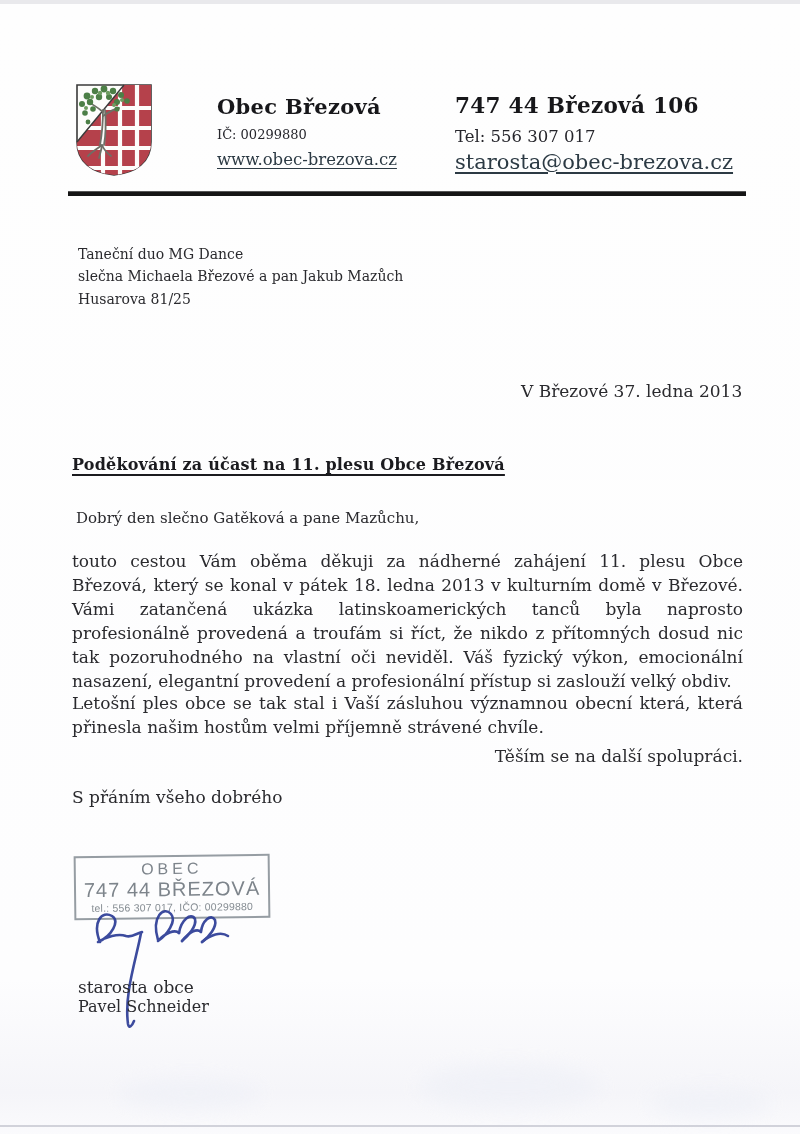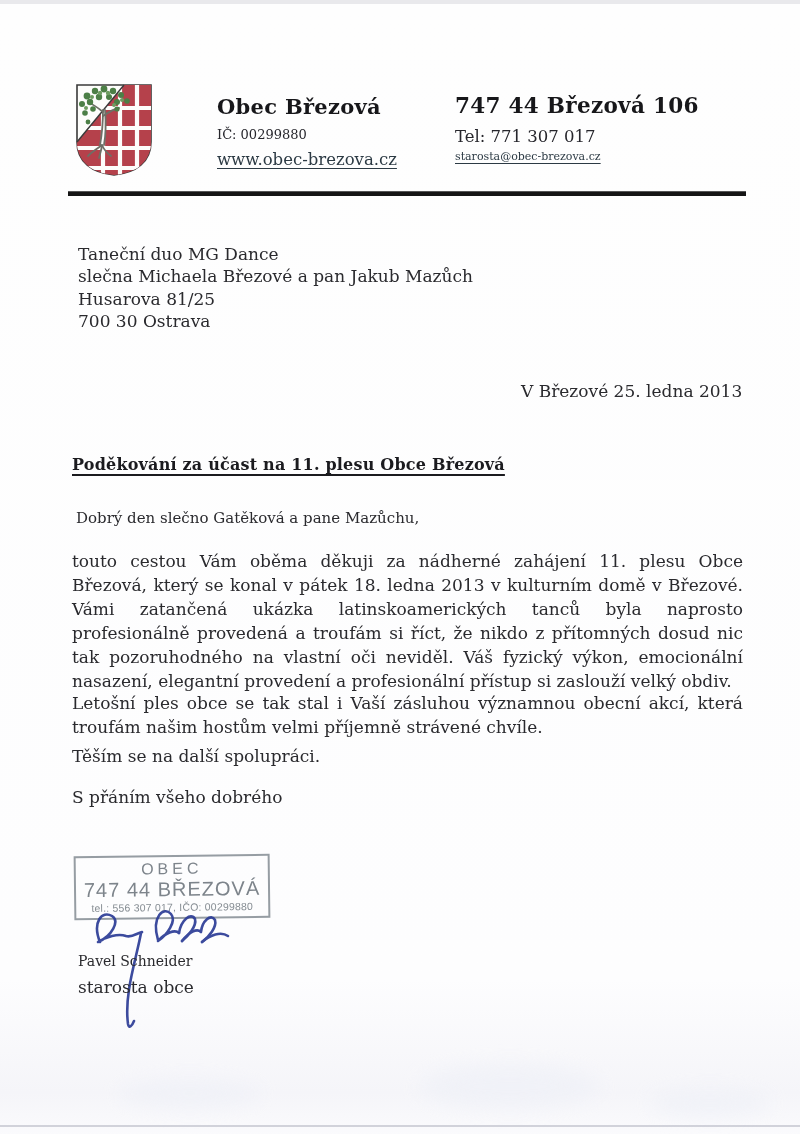--- a/index.html
+++ b/index.html
@@ -13,50 +13,50 @@
     font-family:"DejaVu Serif","Liberation Serif",serif;
     text-decoration:underline;
   }
   .abs{position:absolute;}
   
   .org-name{left:217px;top:90px;font-size:21px;font-weight:bold;color:#17171a;letter-spacing:.3px;}
   .org-id{left:217px;top:123px;font-size:13px;color:#26262c;}
   .org-web{left:217px;top:146px;font-size:16.5px;color:#2c3a44;text-decoration:underline;text-underline-offset:3px;}
   .org-addr{left:455px;top:89px;font-size:21.5px;font-weight:bold;color:#17171a;letter-spacing:.3px;}
   .org-tel{left:455px;top:123px;font-size:16.5px;color:#26262c;}
-  .org-mail{left:455px;top:146px;font-size:11px;color:#2c3a44;text-decoration:underline;text-underline-offset:3px;}
+  .org-mail{left:455px;top:146px;font-size:21px;color:#2c3a44;text-decoration:underline;text-underline-offset:3px;}
   .rule{left:68px;top:187px;width:678px;height:4px;background:#151515;border-top:1px solid #555;}
   
-  .recipient{left:78px;top:239px;font-size:17px;line-height:22.4px;color:#2a2a2e;}
+  .recipient{left:78px;top:239px;font-size:14px;line-height:22.4px;color:#2a2a2e;}
   .dateline{left:521px;top:377px;font-size:17px;color:#2a2a2e;}
   .subject{left:72px;top:451px;font-size:16px;font-weight:bold;color:#1b1b1f;
            text-decoration:underline;text-decoration-thickness:2px;text-underline-offset:4px;letter-spacing:.2px;}
   .salutation{left:76px;top:505px;font-size:15px;color:#2a2a2e;}
   .para{left:72px;width:671px;font-size:17px;line-height:24px;color:#2a2a2e;text-align:justify;}
   .p1{top:545px;}
   .p2{top:687px;}
-  .p3{top:740px;text-align:left;}
+  .p3{top:740px;text-align:right;}
   .p4{top:781px;text-align:left;}
   
   .stamp{
     left:74px;top:851px;width:192px;
     border:2px solid #969da3;
     color:#7d848b;
     text-align:center;
     font-family:"Liberation Sans","DejaVu Sans",sans-serif;
     transform:rotate(-0.7deg);
     padding:2px 0 3px 0;
     background:rgba(255,255,255,.2);
   }
   .stamp-l1{font-size:16px;letter-spacing:4px;line-height:19px;}
   .stamp-l2{font-size:20px;letter-spacing:1px;line-height:23px;white-space:nowrap;}
   .stamp-l3{font-size:10.5px;letter-spacing:.2px;line-height:13px;color:#868d93;white-space:nowrap;}
   
   .sig-svg{left:70px;top:898px;}
-  .signer-name{left:78px;top:949px;font-size:14px;color:#2a2a2e;}
+  .signer-name{left:78px;top:993px;font-size:16px;color:#2a2a2e;}
   .signer-title{left:78px;top:973px;font-size:17px;color:#2a2a2e;}
   
   .scanline{left:0;top:1121px;width:800px;height:2px;background:#c3c4cf;opacity:.75;}
   .blob{border-radius:50%;filter:blur(9px);background:#eef0f7;opacity:.65;}
   .b1{left:120px;top:1075px;width:140px;height:30px;}
   .b2{left:420px;top:1060px;width:180px;height:45px;}
   .b3{left:650px;top:1085px;width:120px;height:28px;}
 </style>
 </head>
 <body>
@@ -122,39 +122,38 @@
           <circle cx="13" cy="26" r="2.0"></circle>
           <circle cx="41" cy="23" r="2.0"></circle>
       </g>
     </svg>
   </span>
 
   <div class="abs org-name">Obec Březová</div>
   <div class="abs org-id">IČ:  00299880</div>
   <a class="abs org-web">www.obec-brezova.cz</a>
   <div class="abs org-addr">747 44  Březová 106</div>
-  <div class="abs org-tel">Tel:  771 307 017</div>
+  <div class="abs org-tel">Tel:  556 307 017</div>
   <a class="abs org-mail">starosta@obec-brezova.cz</a>
   <div class="abs rule"></div>
 
   <div class="abs recipient">
     <div>Taneční duo MG Dance</div>
     <div>slečna Michaela Březové a pan Jakub Mazůch</div>
     <div>Husarova 81/25</div>
-    <div>700 30  Ostrava</div>
   </div>
 
-  <div class="abs dateline">V Březové 25. ledna 2013</div>
+  <div class="abs dateline">V Březové 37. ledna 2013</div>
 
   <div class="abs subject">Poděkování za účast na 11. plesu Obce Březová</div>
 
   <div class="abs salutation">Dobrý den slečno Gatěková a pane Mazůchu,</div>
 
   <div class="abs para p1">touto cestou Vám oběma děkuji za nádherné zahájení 11. plesu Obce Březová, který se konal v pátek 18. ledna 2013 v kulturním domě v Březové. Vámi zatančená ukázka latinskoamerických tanců byla naprosto profesionálně provedená a troufám si říct, že nikdo z přítomných dosud nic tak pozoruhodného na vlastní oči neviděl. Váš fyzický výkon, emocionální nasazení, elegantní provedení a profesionální přístup si zaslouží velký obdiv.</div>
-  <div class="abs para p2">Letošní ples obce se tak stal i Vaší zásluhou významnou obecní akcí, která troufám našim hostům velmi příjemně strávené chvíle.</div>
+  <div class="abs para p2">Letošní ples obce se tak stal i Vaší zásluhou významnou obecní která, která přinesla našim hostům velmi příjemně strávené chvíle.</div>
   <div class="abs para p3">Těším se na další spolupráci.</div>
   <div class="abs para p4">S přáním všeho dobrého</div>
 
   <div class="abs stamp">
     <div class="stamp-l1">OBEC</div>
     <div class="stamp-l2">747 44  BŘEZOVÁ</div>
     <div class="stamp-l3">tel.: 556 307 017, IČO: 00299880</div>
   </div>
 
   <span class="abs sig-svg">

